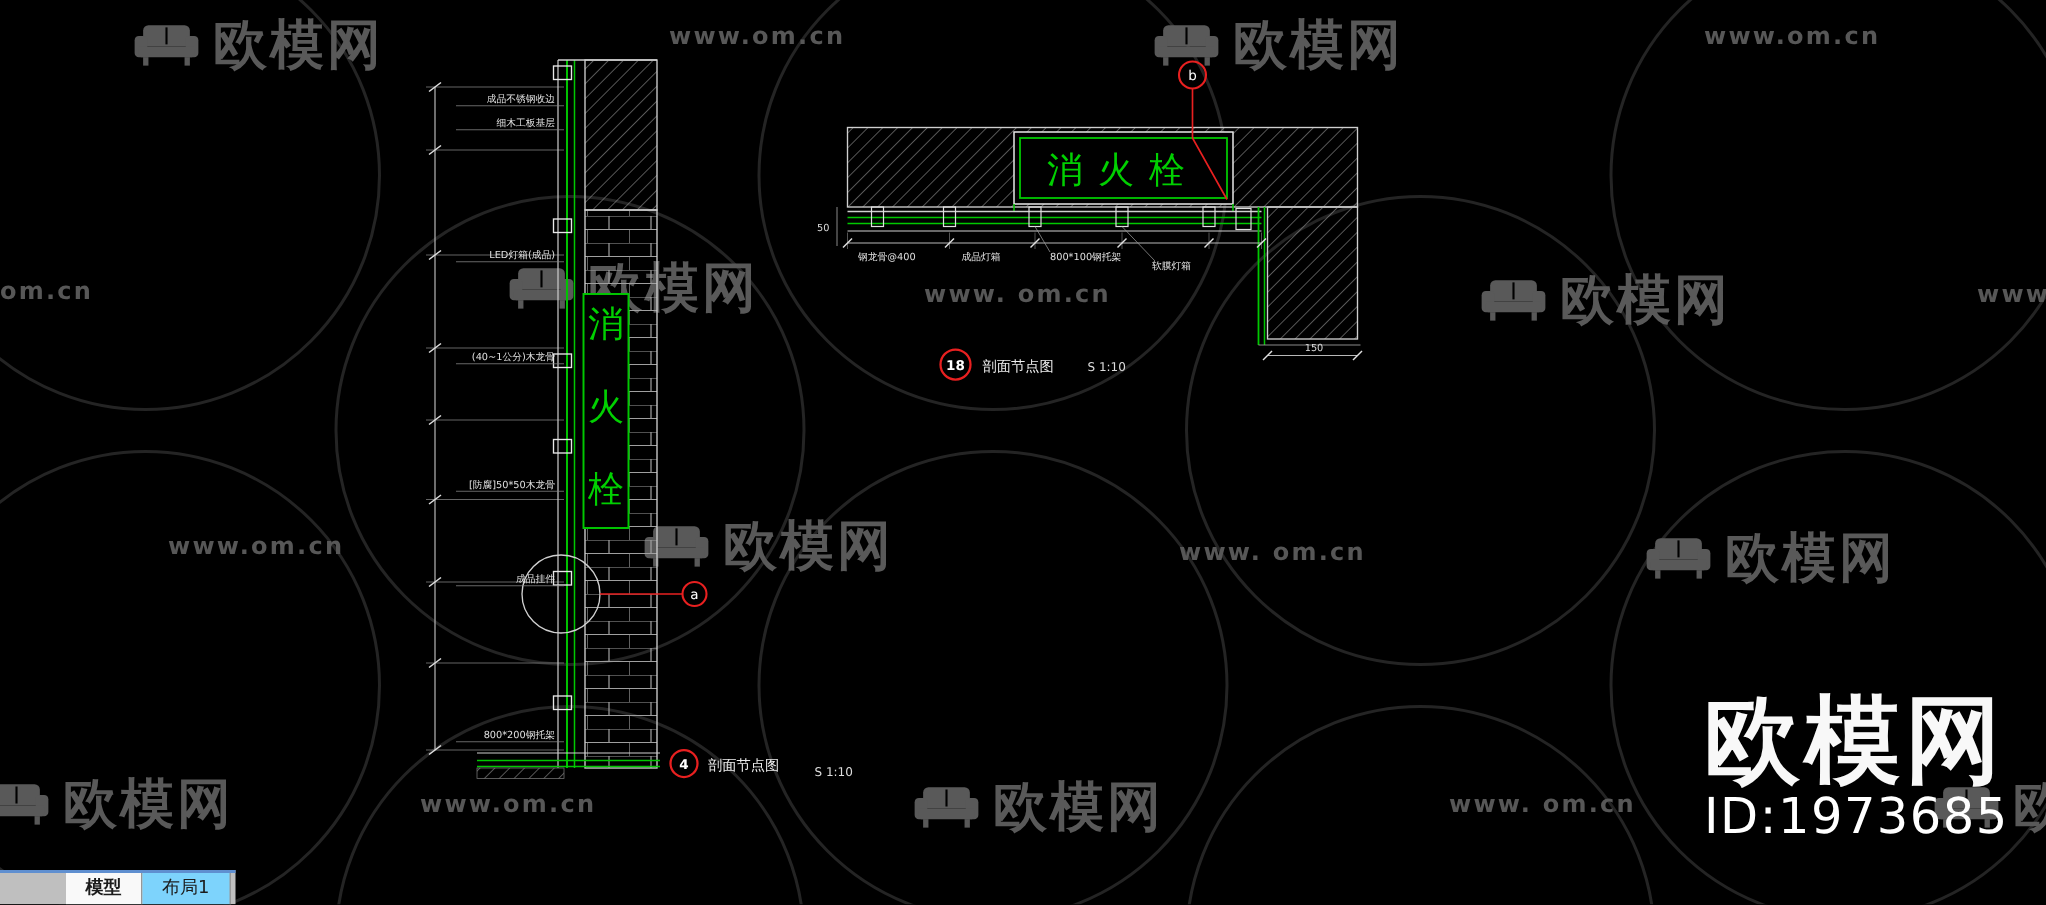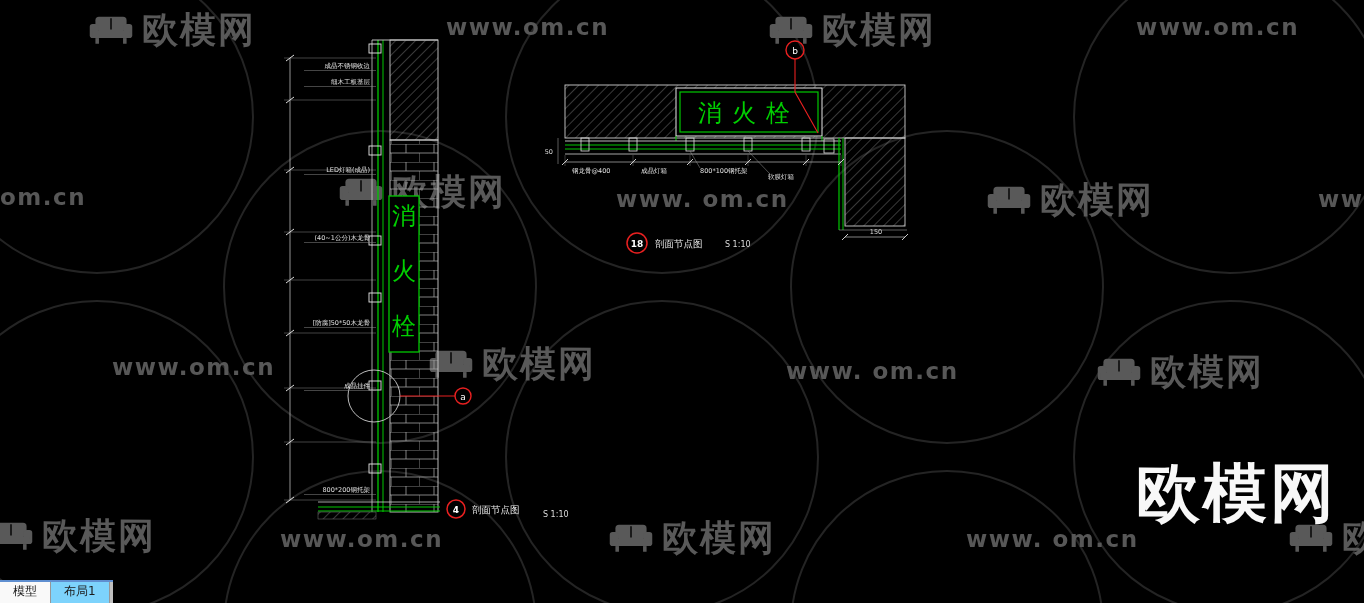--- a/index.html
+++ b/index.html
@@ -2,35 +2,35 @@
 <html><head>
 <meta charset="utf-8">
 <style>
   html,body{margin:0;padding:0;background:#000;}
   .stage{
     position:relative;width:1364px;height:603px;background:#000;overflow:hidden;
     font-family:"DejaVu Sans",sans-serif;
   }
   
   .wm-circle{position:absolute;width:310px;height:310px;border:2px solid #242424;border-radius:50%;}
-  .wm-url{position:absolute;color:#575757;font-size:23px;font-weight:700;letter-spacing:1.5px;white-space:nowrap;}
+  .wm-url{position:absolute;color:#575757;font-size:16px;font-weight:700;letter-spacing:1.5px;white-space:nowrap;}
   .wm-brand{position:absolute;display:flex;align-items:center;gap:8px;color:#595959;white-space:nowrap;}
   .wm-brand .txt{font-size:36px;font-weight:800;letter-spacing:2px;}
   .sofa{width:46px;height:34px;display:block;color:#595959;}
   
   .drawing{position:absolute;left:0;top:0;}
   
   .brand-big{position:absolute;left:1136px;top:450px;color:#f8f8f8;font-size:64px;font-weight:800;letter-spacing:3px;}
   .brand-id{position:absolute;left:1136px;top:524px;color:#ffffff;font-size:33px;font-weight:400;letter-spacing:1px;}
   
   .tabbar{position:absolute;left:0;bottom:0;height:21px;display:flex;align-items:stretch;
     background:#bfbfbf;border-top:2px solid #5f8fd0;padding-right:3px;}
   .tab{font-size:12px;line-height:19px;padding:0 13px;color:#1c1c1c;background:#7dd3fc;
     border-right:1px solid #979797;cursor:default;white-space:nowrap;}
-  .tab.active{background:#f9f9f9;font-weight:400;}
+  .tab.active{background:#f9f9f9;font-weight:700;margin-left:44px;}
 </style>
 </head>
 <body>
 
 <div class="stage">
 
   <svg width="0" height="0" style="position:absolute" aria-hidden="true">
     <defs>
       <symbol id="sofa-symbol" viewBox="0 0 64 48">
         <rect x="10" y="4" width="44" height="20" rx="5" fill="currentColor"></rect>
@@ -280,19 +280,20 @@
       <polyline points="795,59 795,92 818,133" fill="none" stroke="#e82020" stroke-width="1.1"></polyline>
 
       <circle cx="637" cy="243" r="10" fill="none" stroke="#e82020" stroke-width="1.5"></circle>
       <text x="637" y="246.5" font-size="9" font-weight="bold" fill="#ffffff" text-anchor="middle">18</text>
       <text x="655" y="247" font-size="9.5" fill="#ededed">剖面节点图</text>
       <text x="725" y="247" font-size="8" fill="#dddddd">S 1:10</text>
     </g>
   </svg>
 
   <div class="brand-big">欧模网</div>
+  <div class="brand-id">ID:1973685</div>
 
   <div class="tabbar">
     <div class="tab active">模型</div>
     <div class="tab">布局1</div>
   </div>
 
 </div>
 
 </body></html>

